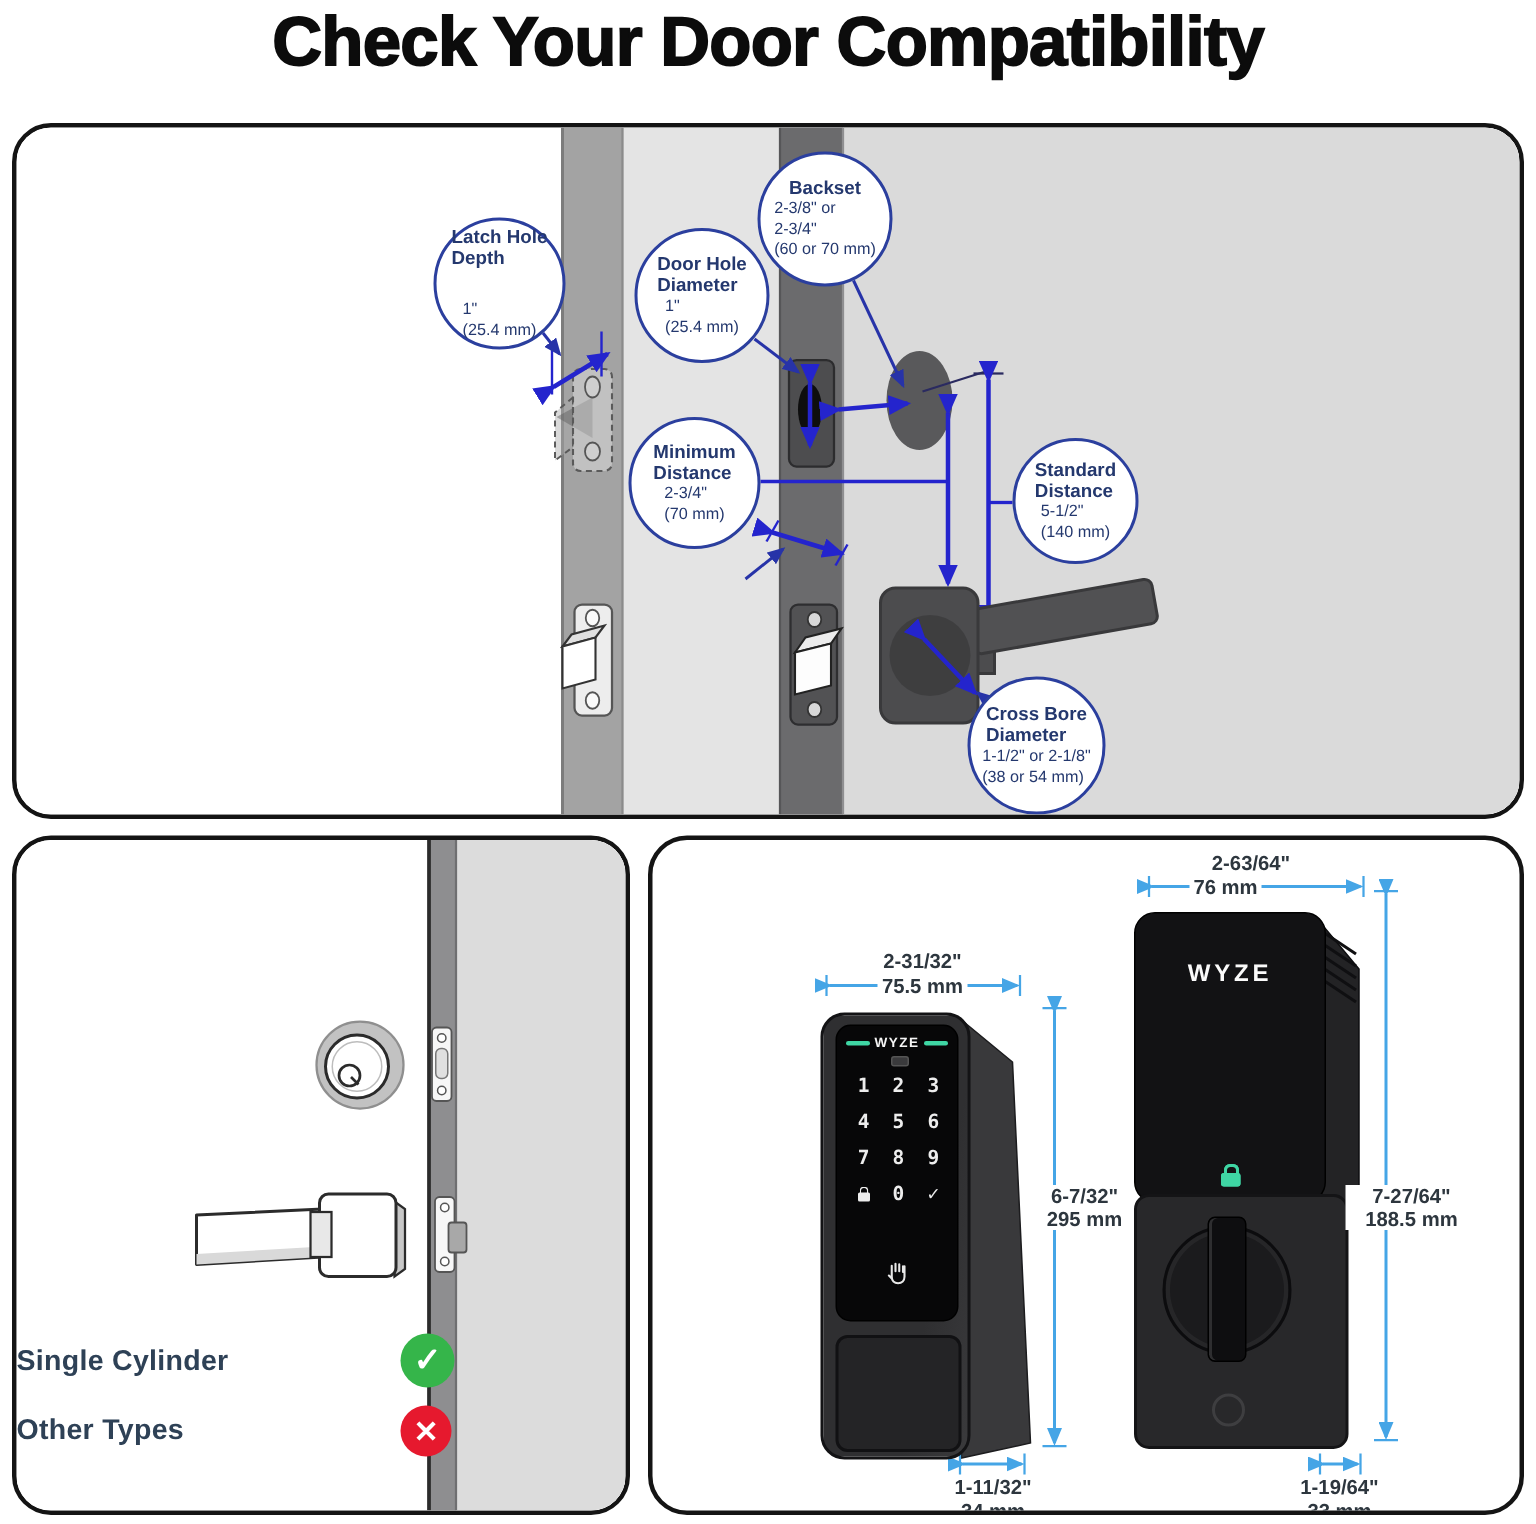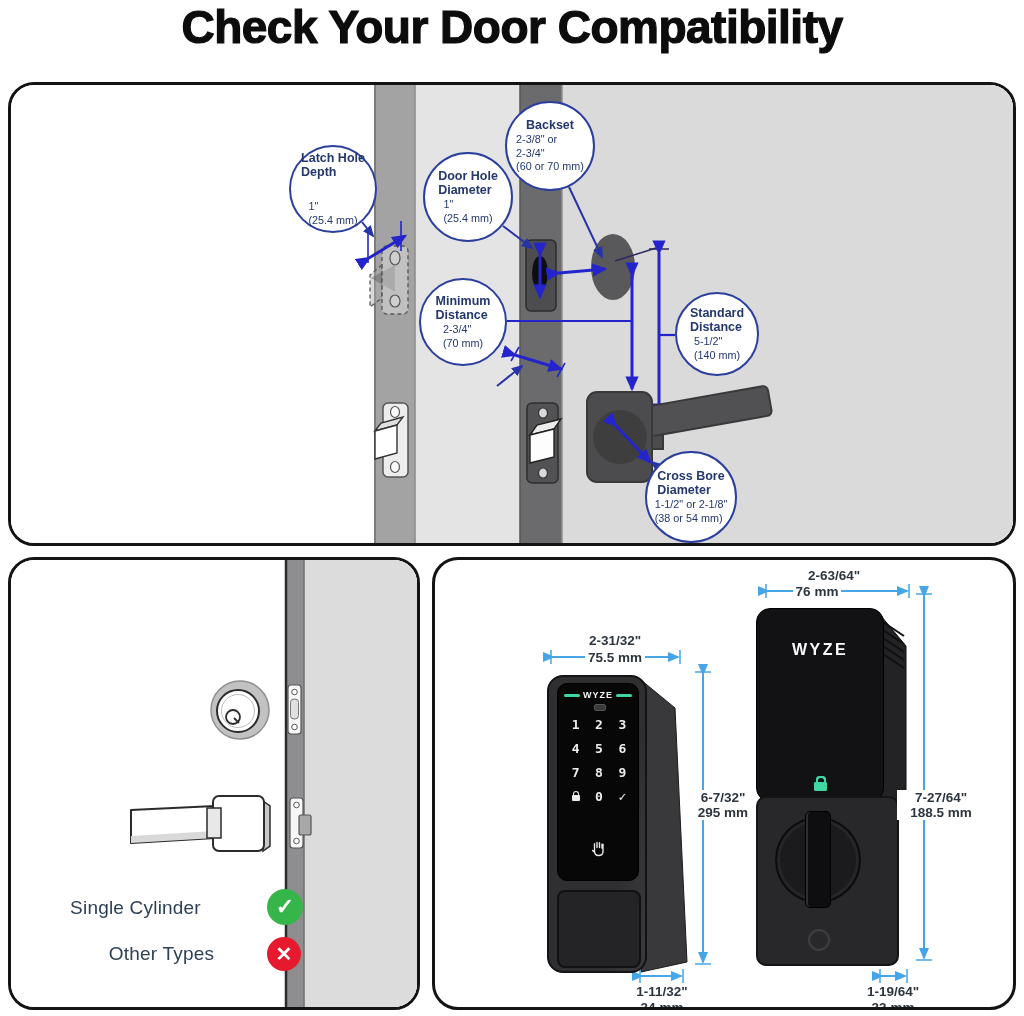--- a/index.html
+++ b/index.html
@@ -15,22 +15,22 @@
   .art{position:absolute;left:0;top:0;}
 
   
   .callout{position:absolute;border:2.5px solid #2b3f9e;border-radius:50%;background:#fff;
            display:flex;flex-direction:column;align-items:center;justify-content:center;
            text-align:left;color:#24386e;box-sizing:border-box;padding:2px;}
   .co-title{font-weight:bold;font-size:12.5px;line-height:1.12;white-space:pre-line;}
   .co-values{font-size:10.8px;line-height:1.25;white-space:pre-line;margin-top:1px;}
 
   
-  .bl-label{position:absolute;left:0;width:249px;text-align:center;font-size:19px;
-            font-weight:normal;color:#2e4156;letter-spacing:0.2px;}
+  .bl-label{position:absolute;left:0;width:249px;text-align:left;font-size:19px;
+            font-weight:bold;color:#2e4156;letter-spacing:0.2px;}
   .badge{position:absolute;border-radius:50%;color:#fff;display:flex;align-items:center;
          justify-content:center;font-weight:bold;}
 
   
   .abs{position:absolute;box-sizing:border-box;}
   .dimtext{position:absolute;font-size:13.5px;font-weight:bold;color:#2d363e;
            text-align:center;line-height:15px;}
   .dimbg{background:#fff;padding:0 3px;}
   .keypad-body{left:112px;top:115px;width:100px;height:298px;border:2px solid #131315;
                border-radius:16px;background:linear-gradient(100deg,#2f2f31 70%,#3a3a3c);}
@@ -217,21 +217,21 @@
       <polygon points="120,250 204,246 204,278 120,283" fill="#ffffff" stroke="#2b2b2b" stroke-width="2" stroke-linejoin="round"></polygon>
       <polygon points="120,276 204,271 204,278 120,283" fill="#d9d9d9"></polygon>
       <polygon points="252,241 259,246 259,286 252,291" fill="#c7c7c7" stroke="#2b2b2b" stroke-width="1.5"></polygon>
       <rect x="202" y="236" width="51" height="55" rx="6" fill="#ffffff" stroke="#2b2b2b" stroke-width="2"></rect>
       <rect x="196" y="248" width="14" height="30" fill="#e8e8e8" stroke="#2b2b2b" stroke-width="1.5"></rect>
     </svg>
 
     <div class="bl-label" style="top:337px;">Single Cylinder</div>
     <div class="badge" style="left:256px;top:329px;width:36px;height:36px;background:#35b54a;font-size:22px;">✓</div>
 
-    <div class="bl-label" style="top:383px;padding-left:26px;">Other Types</div>
+    <div class="bl-label" style="top:383px;">Other Types</div>
     <div class="badge" style="left:256px;top:377px;width:34px;height:34px;background:#e6192e;font-size:20px;">✕</div>
   </section>
 
   <section class="panel panel-br">
     <svg class="art" width="578" height="447" viewBox="0 0 578 447">
       <defs>
         <marker id="mA" markerWidth="6" markerHeight="5" refX="5" refY="2.5" orient="auto">
           <path d="M0,0 L6,2.5 L0,5 Z" fill="#45a5e6"></path>
           </marker>
       </defs>

